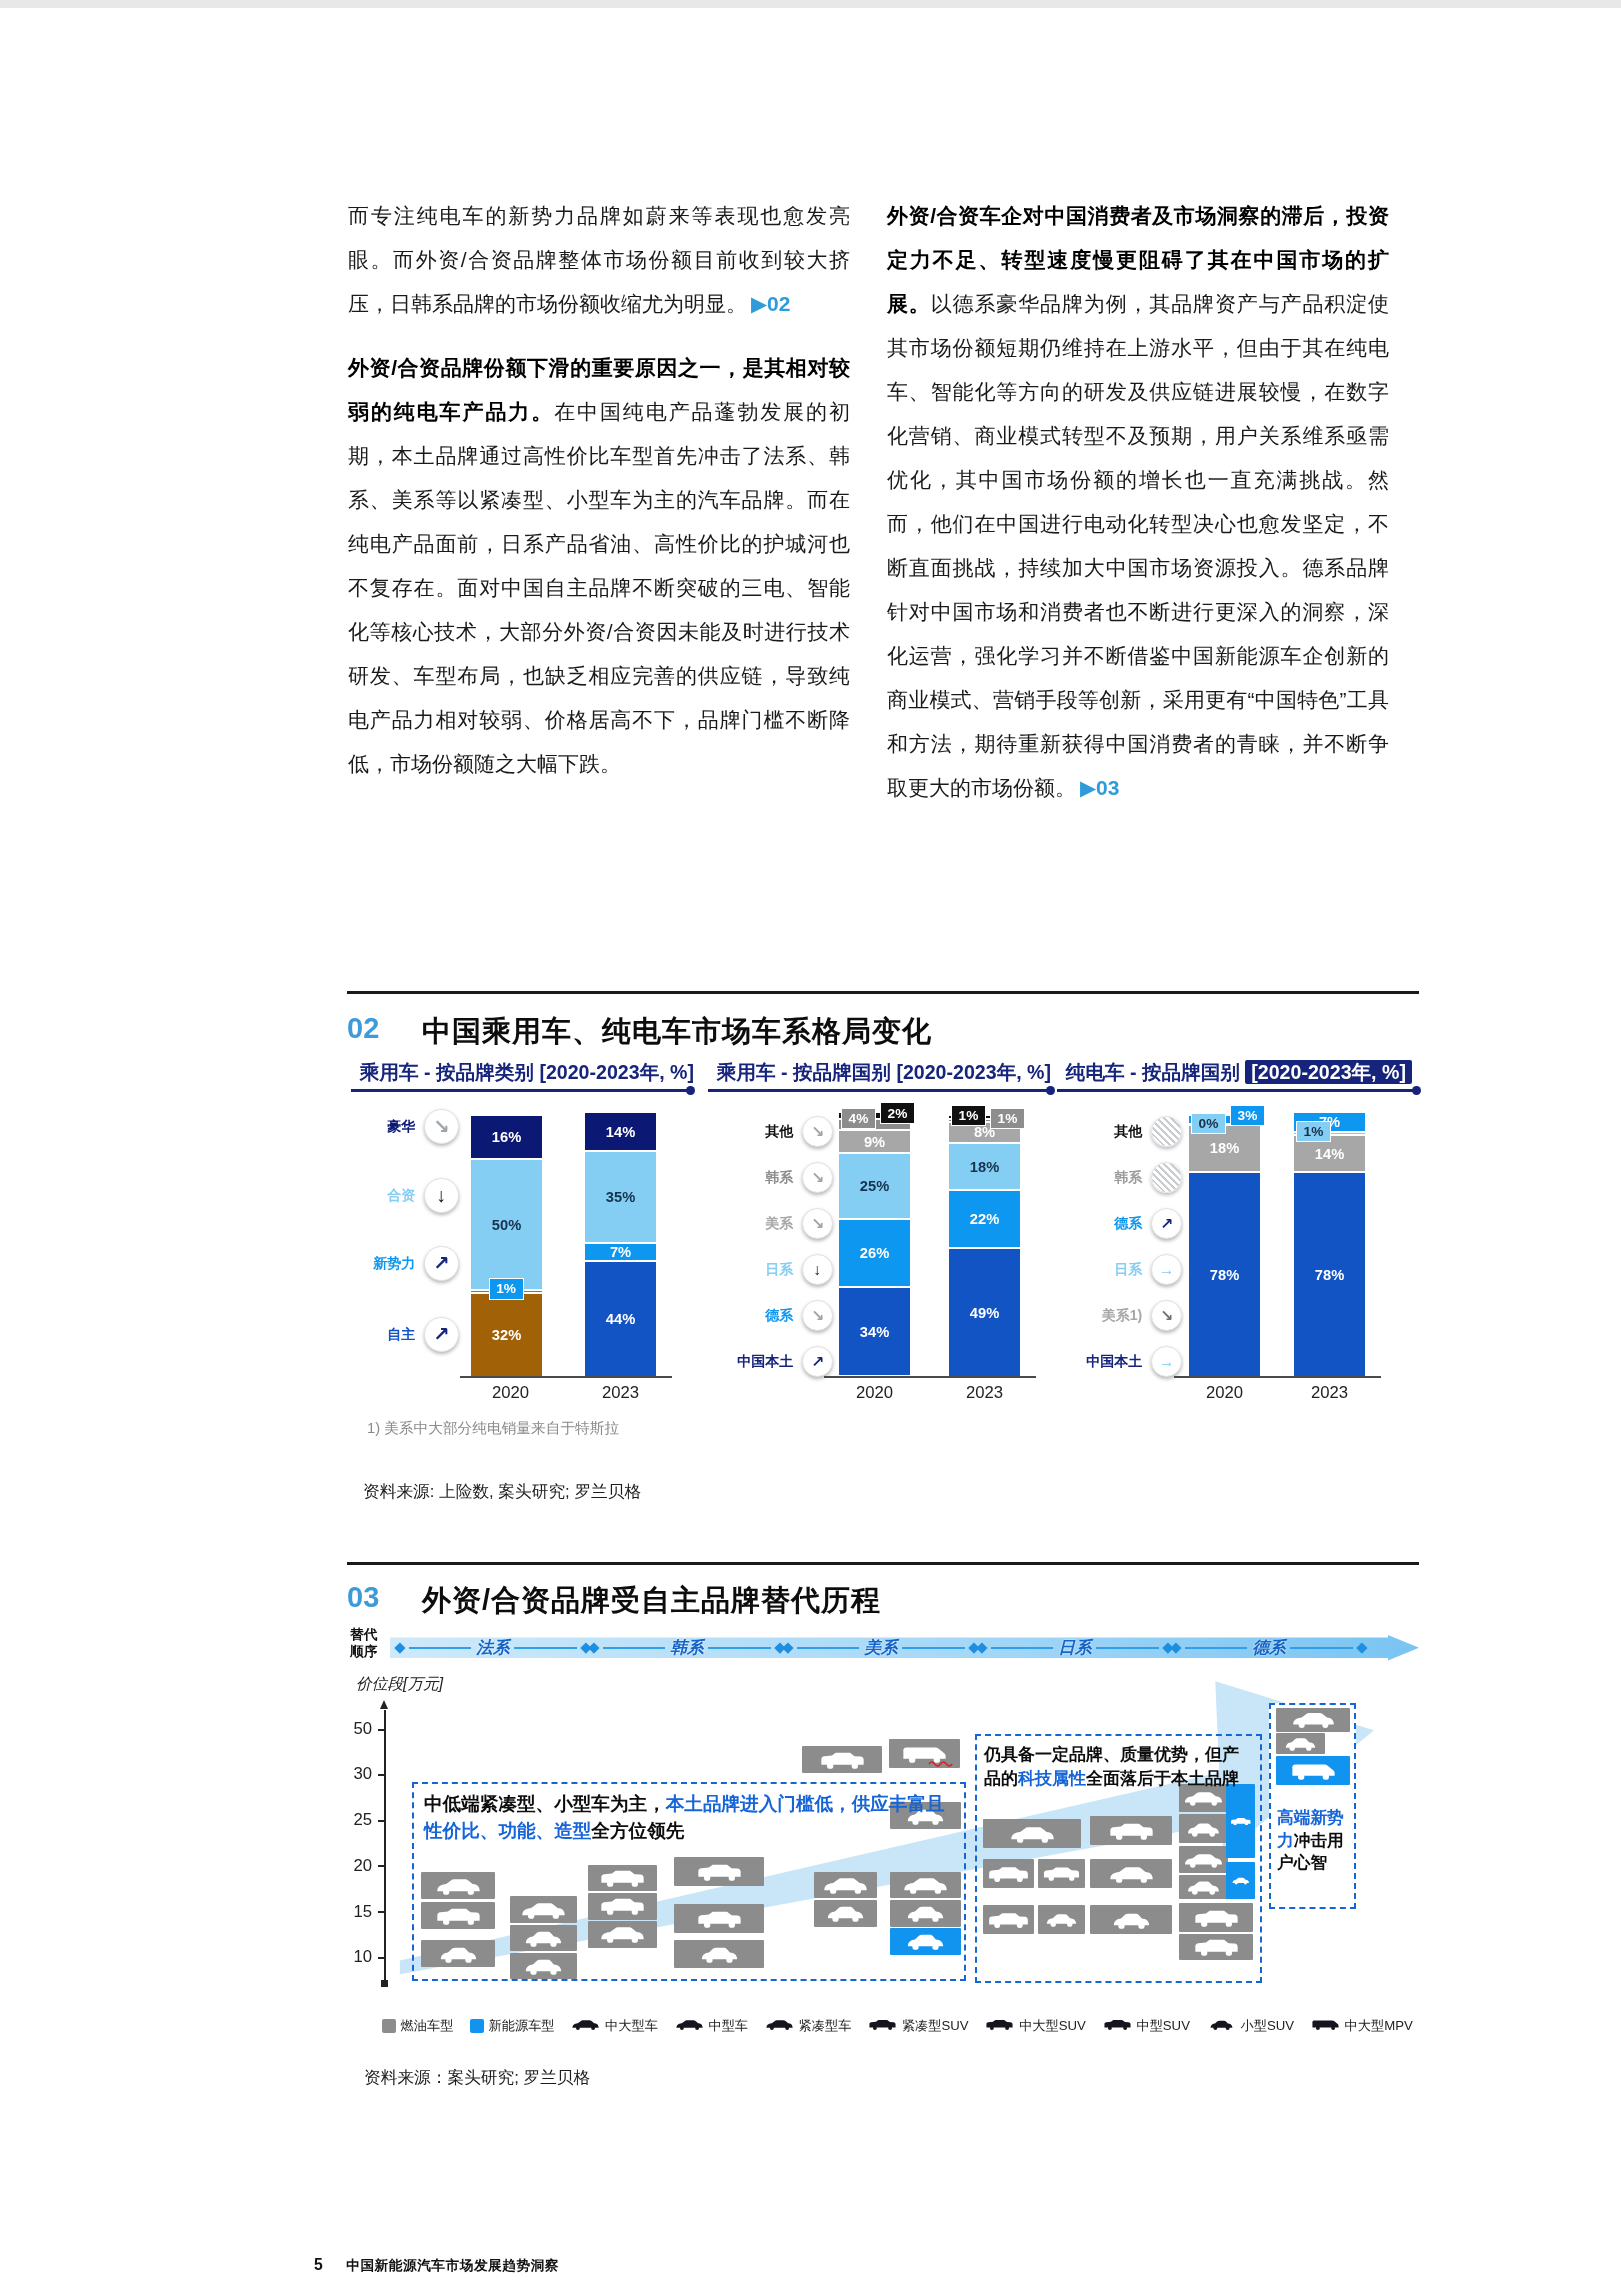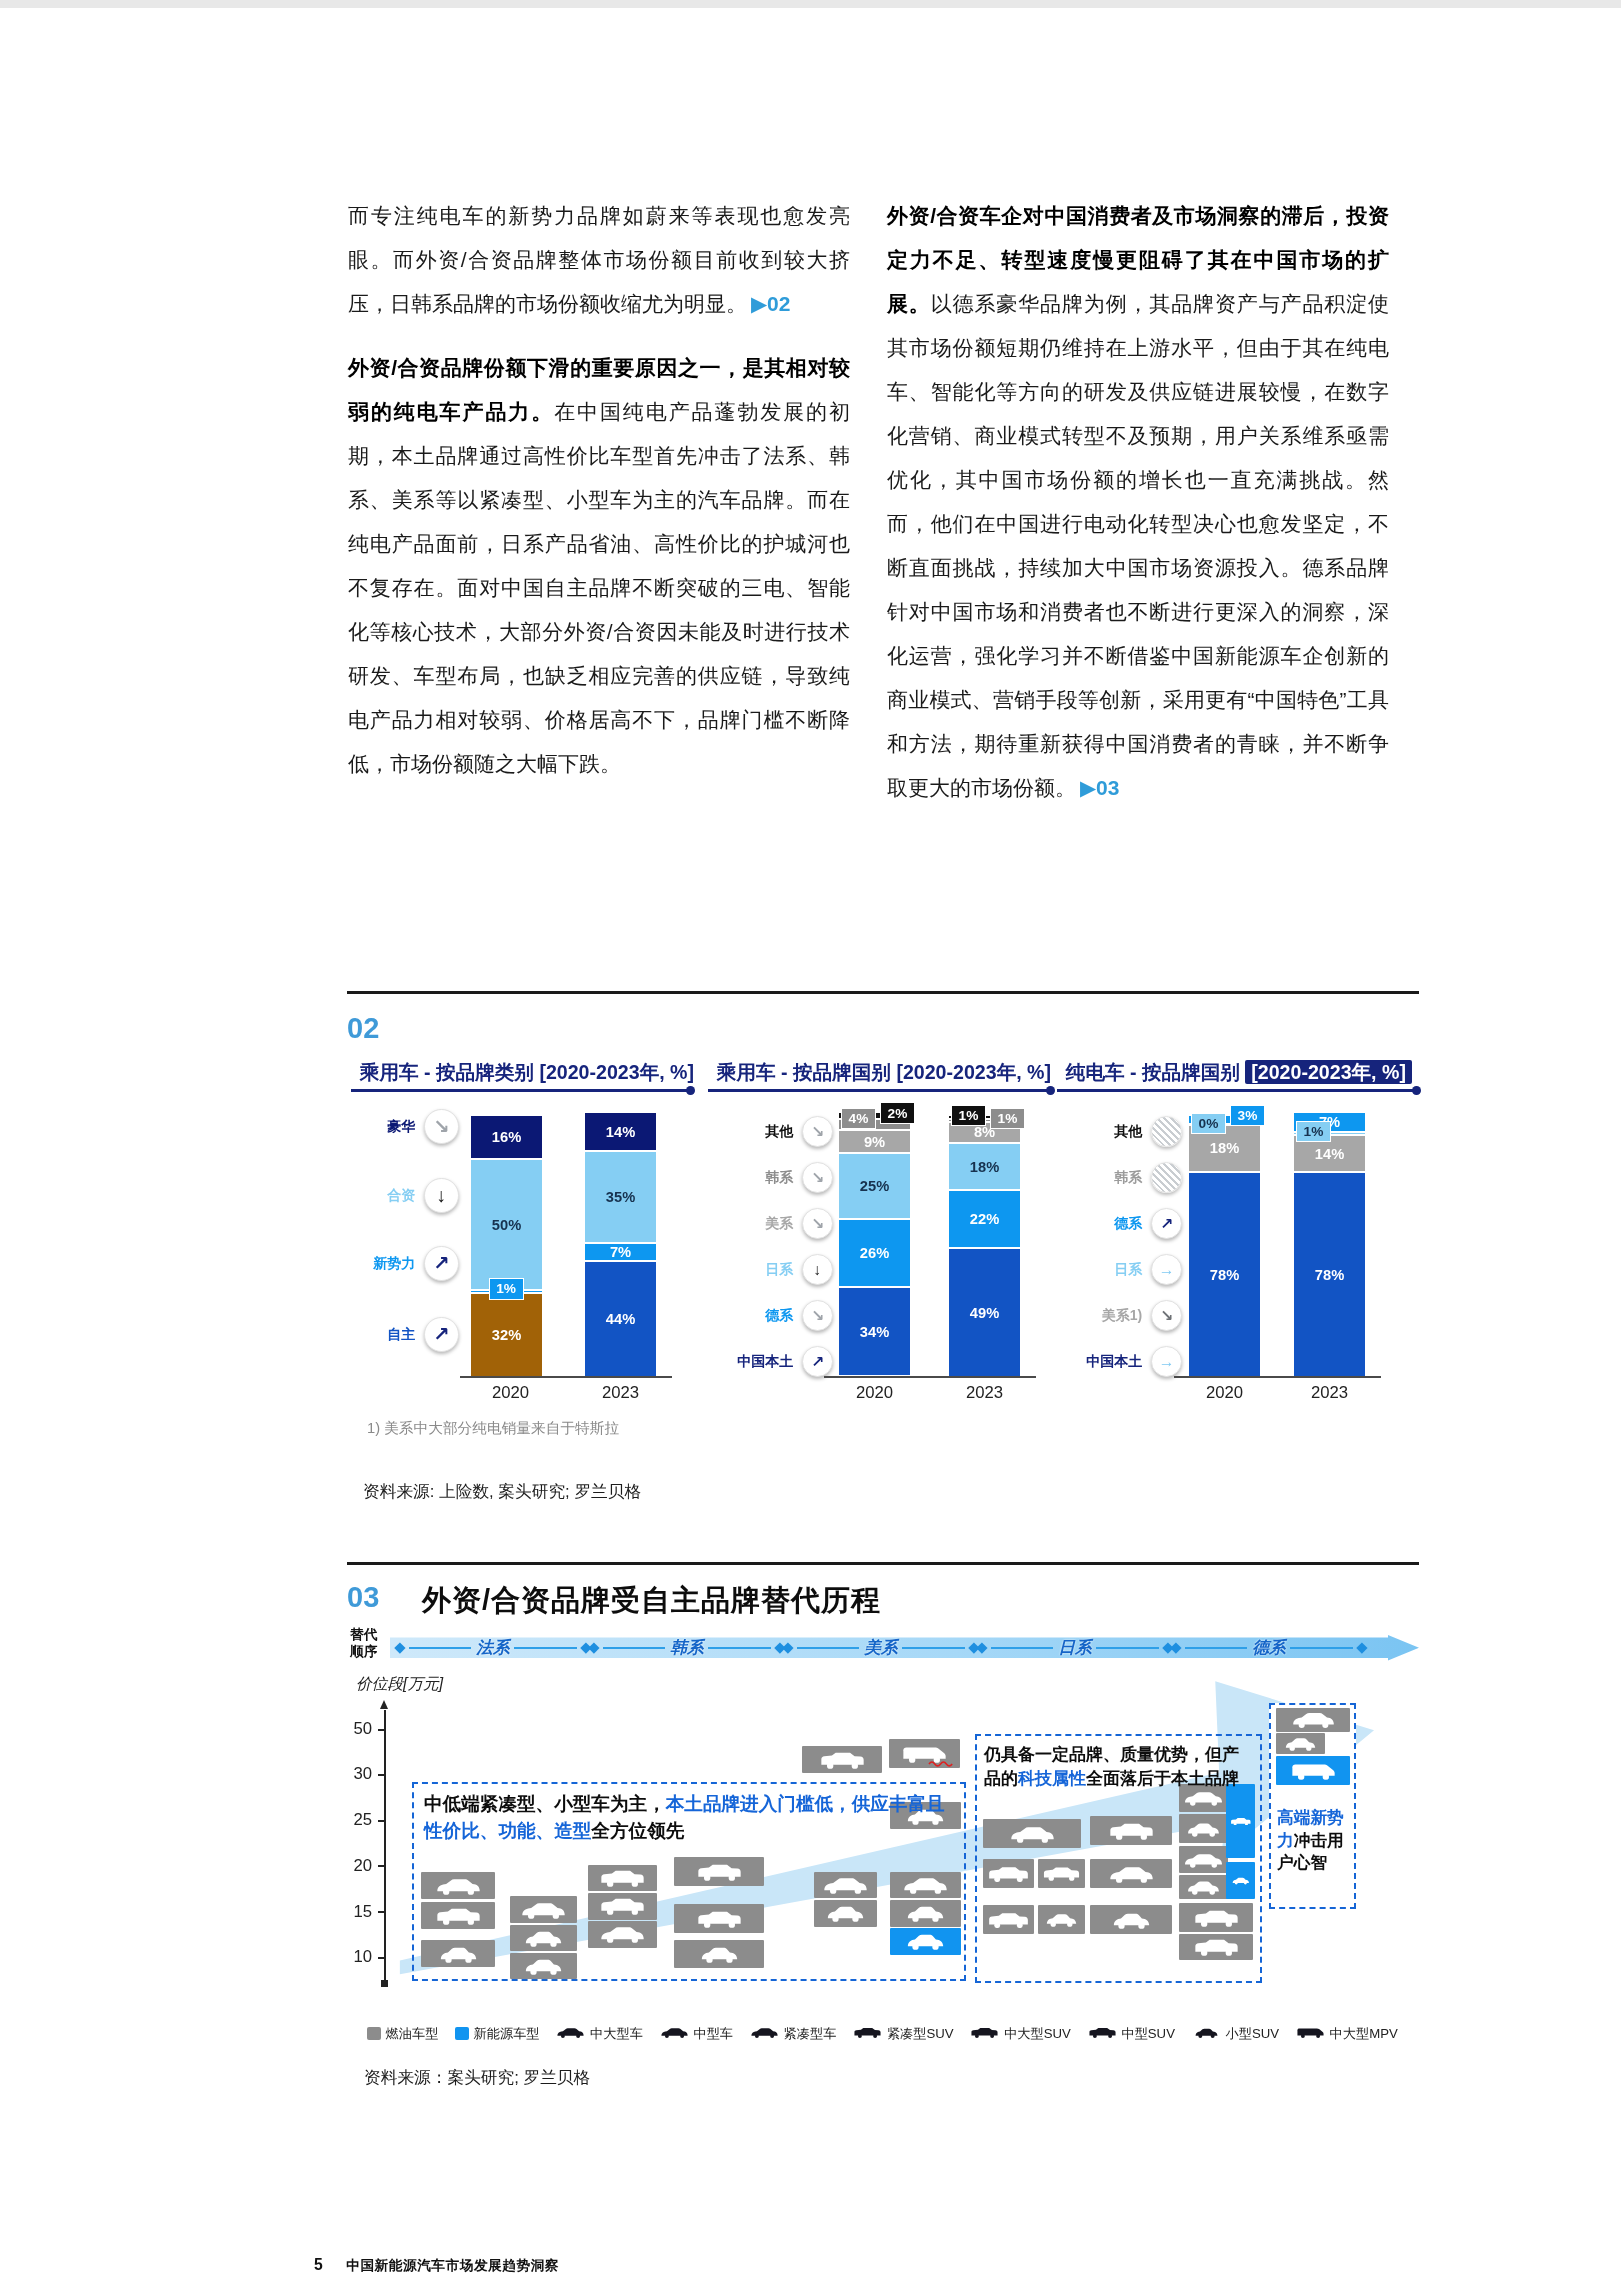--- a/index.html
+++ b/index.html
@@ -54,21 +54,21 @@
                border-left:4.9px solid transparent;border-right:4.9px solid transparent;border-bottom:9.8px solid #222;}
   .vaxis-dot{position:absolute;left:381px;top:1972px;width:6.9px;height:6.9px;background:#222;}
   .tick{position:absolute;width:29px;text-align:right;font-size:16.7px;color:#222;}
   .tickmark{position:absolute;width:6.9px;height:2px;background:#222;left:378px;}
   .dbox{position:absolute;border:2px dashed #1565d6;box-sizing:border-box;z-index:4;}
   .dbox.white{background:#fff;z-index:3;}
   .ann{position:absolute;font-weight:bold;color:#0d0d0d;z-index:6;font-family:Liberation Mono, monospace;}
   .ann .blue{color:#1565d8;}
   .chipcar{position:absolute;display:flex;align-items:center;justify-content:center;z-index:5;border-radius:1px;}
   .squig{position:absolute;right:2.9px;bottom:1px;}
-  .l3{position:absolute;left:367px;top:2009px;width:1049px;height:25.5px;display:flex;align-items:flex-end;gap:16.7px;z-index:6;}
+  .l3{position:absolute;left:382px;top:2009px;width:1049px;height:25.5px;display:flex;align-items:flex-start;gap:16.7px;z-index:6;}
   .l3-item{display:flex;align-items:center;gap:4.9px;}
   .l3-label{font-size:13.2px;color:#222;white-space:nowrap;}
   .l3-sw{width:13.7px;height:13.7px;border-radius:2px;}
   .footer{position:absolute;left:314px;top:2248px;display:flex;align-items:baseline;gap:23.5px;}
   .footer .num{font-size:15.7px;font-weight:bold;}
   .footer .t{font-size:13.7px;font-weight:bold;letter-spacing:0.5px;}
   .swoosh{position:absolute;left:0;top:0;z-index:1;}
 </style>
 </head>
 <body>
@@ -78,20 +78,21 @@
   <div class="col" id="col1" style="left:348px;">
       <p><span>而专注纯电车的新势力品牌如蔚来等表现也愈发亮眼。而外资/合资品牌整体市场份额目前收到较大挤压，日韩系品牌的市场份额收缩尤为明显。</span><span class="mk">▶02</span></p>
       <p><span class="b">外资/合资品牌份额下滑的重要原因之一，是其相对较弱的纯电车产品力。</span><span>在中国纯电产品蓬勃发展的初期，本土品牌通过高性价比车型首先冲击了法系、韩系、美系等以紧凑型、小型车为主的汽车品牌。而在纯电产品面前，日系产品省油、高性价比的护城河也不复存在。面对中国自主品牌不断突破的三电、智能化等核心技术，大部分外资/合资因未能及时进行技术研发、车型布局，也缺乏相应完善的供应链，导致纯电产品力相对较弱、价格居高不下，品牌门槛不断降低，市场份额随之大幅下跌。</span></p>
     </div>
   <div class="col" id="col2" style="left:887px;">
       <p><span class="b">外资/合资车企对中国消费者及市场洞察的滞后，投资定力不足、转型速度慢更阻碍了其在中国市场的扩展。</span><span>以德系豪华品牌为例，其品牌资产与产品积淀使其市场份额短期仍维持在上游水平，但由于其在纯电车、智能化等方向的研发及供应链进展较慢，在数字化营销、商业模式转型不及预期，用户关系维系亟需优化，其中国市场份额的增长也一直充满挑战。然而，他们在中国进行电动化转型决心也愈发坚定，不断直面挑战，持续加大中国市场资源投入。德系品牌针对中国市场和消费者也不断进行更深入的洞察，深化运营，强化学习并不断借鉴中国新能源车企创新的商业模式、营销手段等创新，采用更有“中国特色”工具和方法，期待重新获得中国消费者的青睐，并不断争取更大的市场份额。</span><span class="mk">▶03</span></p>
     </div>
 
   <div class="rule" style="left:347px;top:983px;width:1072px;"></div>
   <div class="sec-num" style="left:347px;top:1004px;">02</div>
+  <div class="sec-title" style="left:422px;top:1004px;">中国乘用车、纯电车市场车系格局变化</div>
   <div id="panels">
       <div class="panel" style="left: 351px; width: 343px;">
         <div class="p-title"><span>乘用车 - 按品牌类别 </span><span class="br">[2020-2023年, %]</span></div>
         <div class="p-line" style="width: 340px;">
           <div class="dot"></div>
         </div>
         <div class="leg-item" style="left: 0px; top: 50px; width: 108px;">
           <span class="leg-label" style="color: rgb(11, 24, 116);">豪华</span>
           <span class="circ" style="height: 33px; width: 33px; font-size: 19.6px; color: rgb(159, 164, 170);">↘</span>
         </div>

